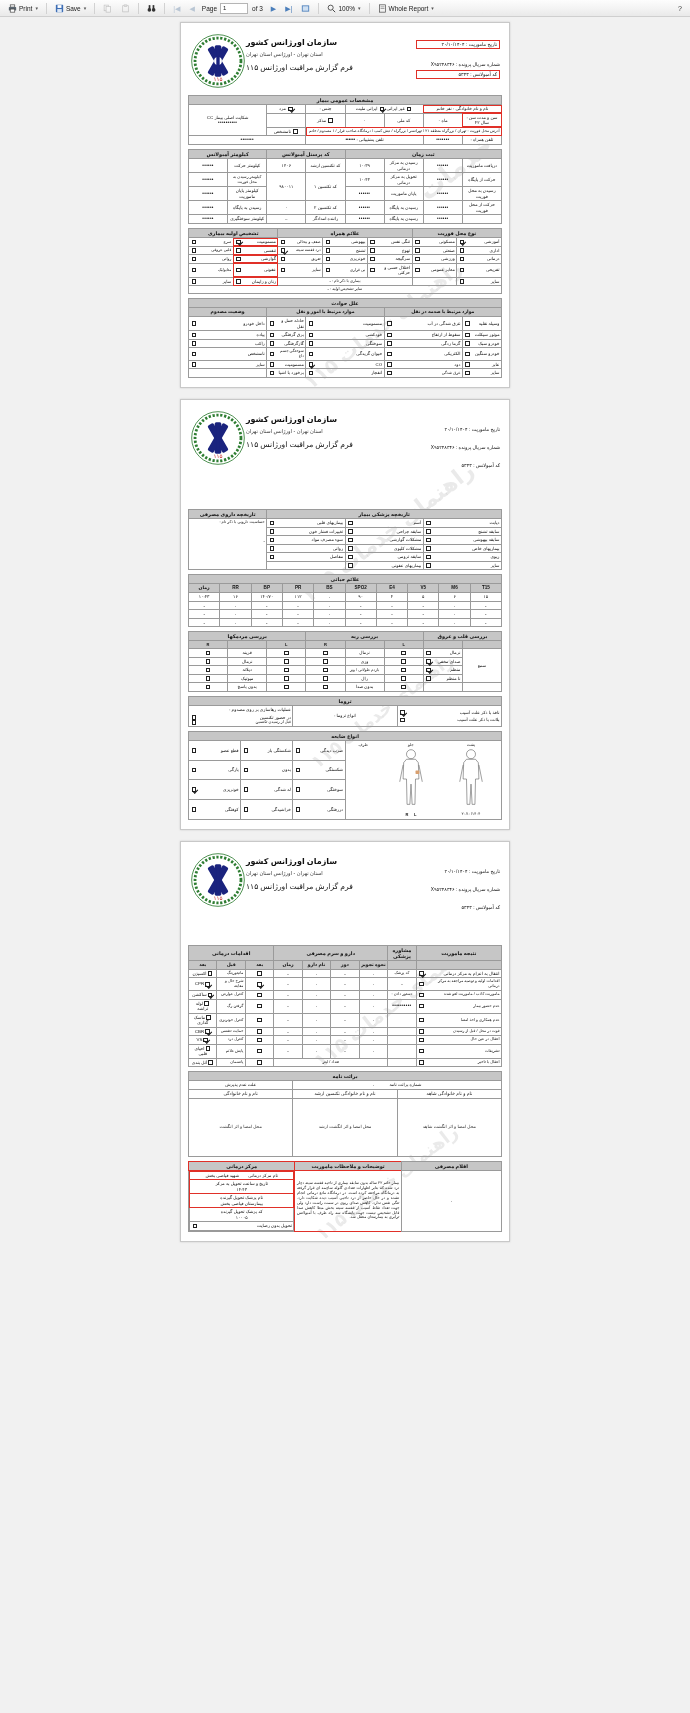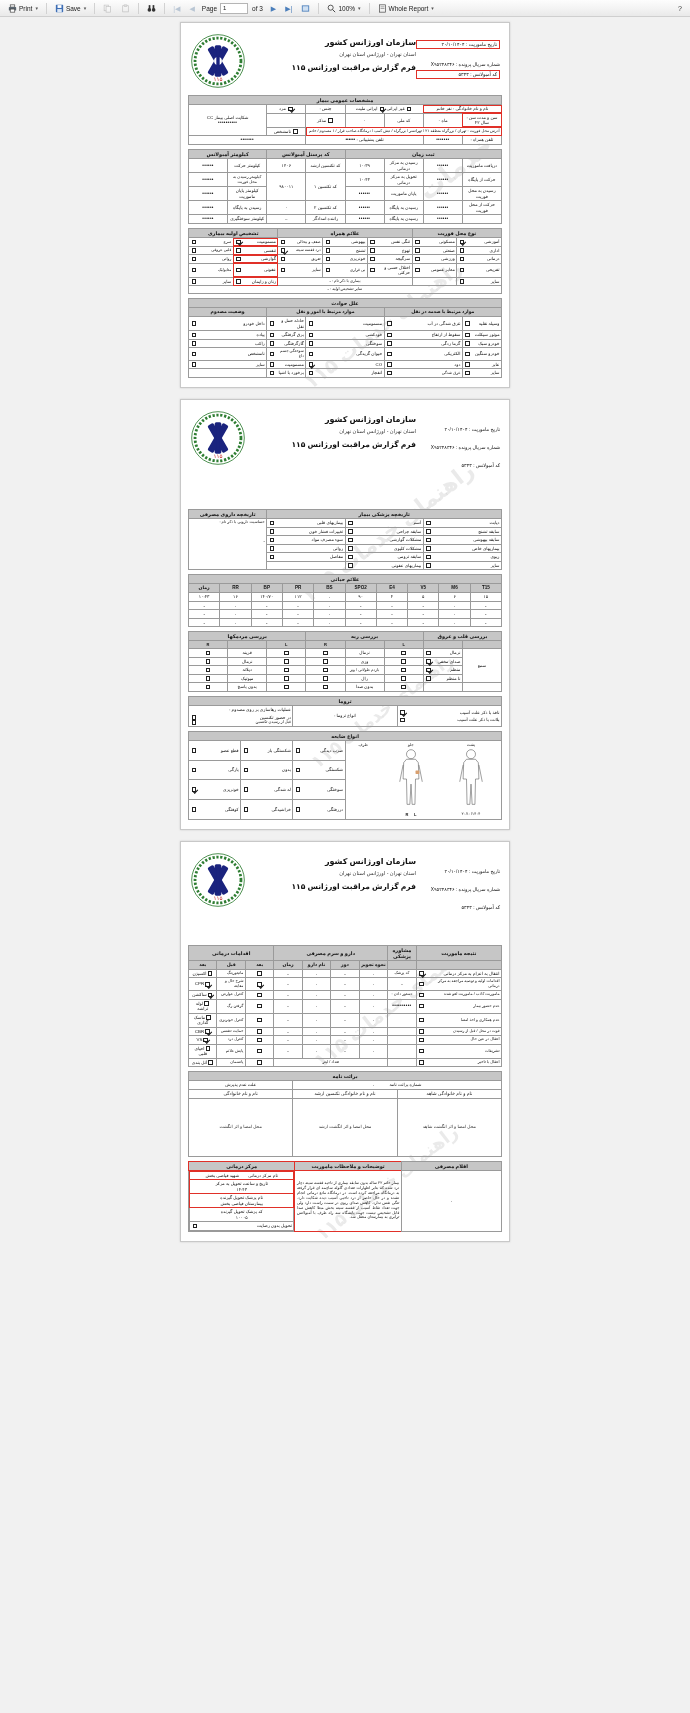--- a/index.html
+++ b/index.html
@@ -62,24 +62,24 @@
     color: rgba(150,150,150,0.20);
     font-size: 26px; font-weight: bold; white-space: nowrap;
     transform: rotate(-38deg); z-index: 0;
   }
   .page > *:not(.wm) { position: relative; z-index: 1; }
 
   
   .phead { display: flex; align-items: flex-start; padding: 3px 2px 6px 2px; }
   .logo { width: 56px; height: 56px; flex: 0 0 56px; position: relative; }
   .logo svg { width: 56px; height: 56px; display: block; }
-  .head-mid { flex: 1; text-align: right; padding-top: 5px; }
+  .head-mid { flex: 1; text-align: left; padding-top: 5px; }
   .org-name { font-size: 8px; font-weight: bold; color: #111; letter-spacing: .2px; }
   .org-sub { font-size: 5.2px; color: #333; margin-top: 4px; }
-  .form-title { font-size: 7.6px; font-weight: bold; color: #111; margin-top: 6px; }
+  .form-title { font-size: 7.6px; font-weight: normal; color: #111; margin-top: 6px; }
   .head-right { width: 84px; flex: 0 0 84px; padding-top: 7px; text-align: right; }
   .hr-line { font-size: 4.8px; color: #111; margin-bottom: 3px; white-space: nowrap; }
   .hr-line.boxed {
     border: 1px solid #e03028; padding: 1px 2px; display: block;
   }
 
   
   table.frm {
     width: 100%; border-collapse: collapse; table-layout: fixed;
     font-size: 4.4px; color: #111;

